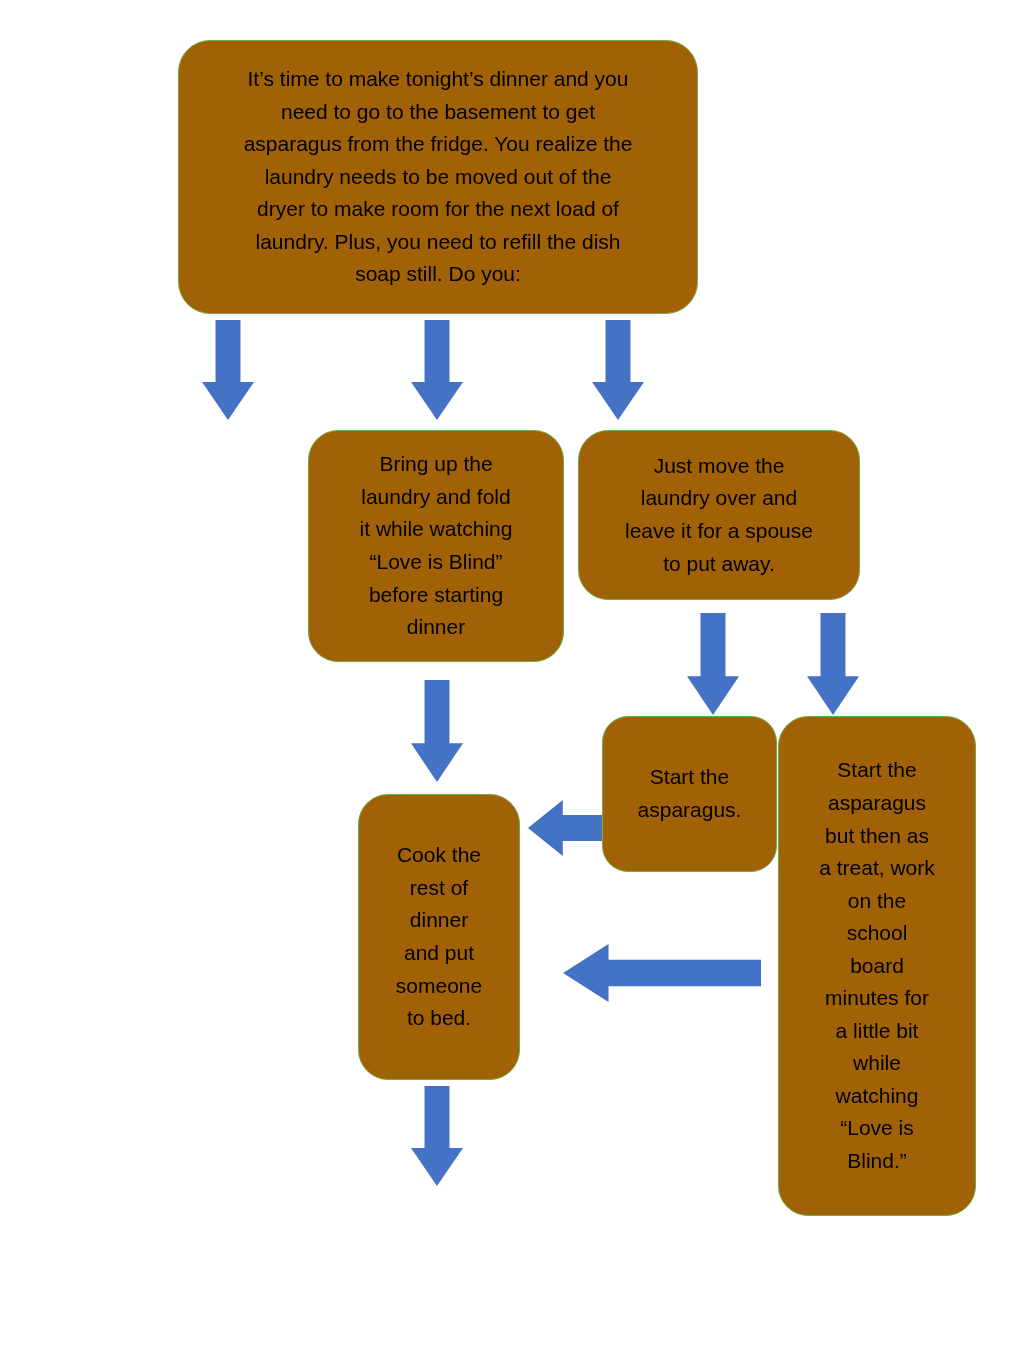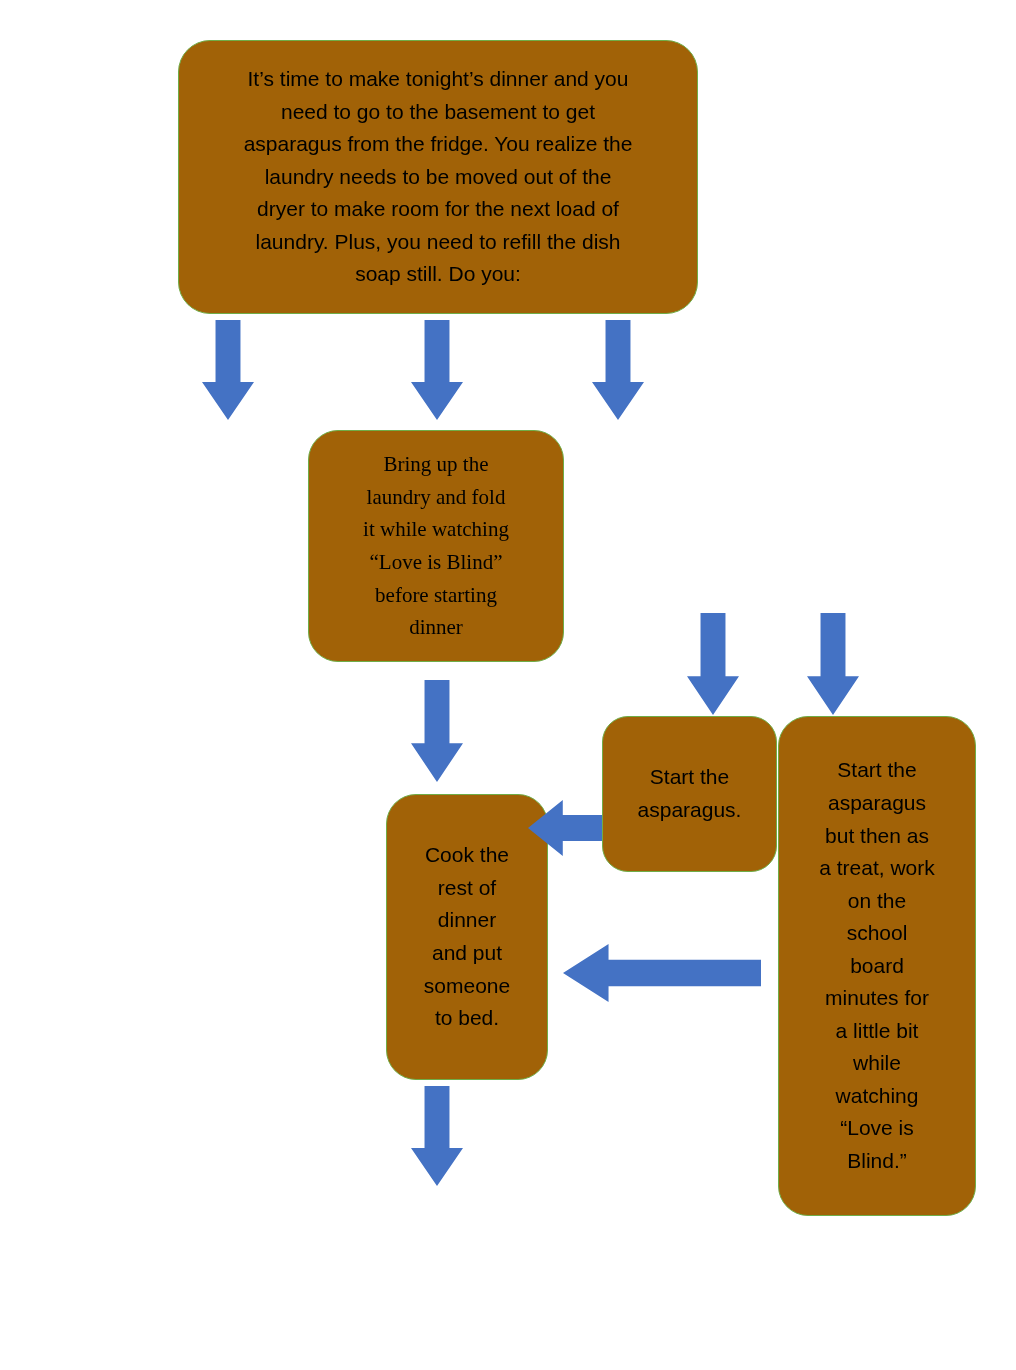--- a/index.html
+++ b/index.html
@@ -44,25 +44,25 @@
     clip-path: polygon(0 50%, 47% 0, 47% 27%, 100% 27%, 100% 73%, 47% 73%, 47% 100%);
   }
   
   .arrow-left-long {
     clip-path: polygon(0 50%, 23% 0, 23% 27%, 100% 27%, 100% 73%, 23% 73%, 23% 100%);
   }
 
   
   #node-intro            { left: 178px; top: 40px;  width: 520px; height: 274px; border-radius: 32px; padding: 16px 26px; }
   #node-get-asparagus    { left: 38px;  top: 432px; width: 250px; height: 168px; }
-  #node-fold-laundry     { left: 308px; top: 430px; width: 256px; height: 232px; font-family: Liberation Serif, serif; }
+  #node-fold-laundry     { left: 308px; top: 430px; width: 256px; height: 232px; }
   #node-move-laundry     { left: 578px; top: 430px; width: 282px; height: 170px; }
   #node-start-asparagus  { left: 602px; top: 716px; width: 175px; height: 156px; border-radius: 26px; }
   #node-start-treat      { left: 778px; top: 716px; width: 198px; height: 500px; }
-  #node-cook-rest        { left: 358px; top: 794px; width: 162px; height: 286px; margin-left: 28px; }
+  #node-cook-rest        { left: 358px; top: 794px; width: 162px; height: 286px; }
   #node-forget-soap      { left: 352px; top: 1190px; width: 167px; height: 154px; border-radius: 26px; }
 
   
   #arrow-intro-to-get-asparagus { left: 202px; top: 320px; width: 52px; height: 100px; }
   #arrow-intro-to-fold-laundry  { left: 411px; top: 320px; width: 52px; height: 100px; }
   #arrow-intro-to-move-laundry  { left: 592px; top: 320px; width: 52px; height: 100px; }
   #arrow-fold-to-cook           { left: 411px; top: 680px; width: 52px; height: 102px; }
   #arrow-move-to-start          { left: 687px; top: 613px; width: 52px; height: 102px; }
   #arrow-move-to-treat          { left: 807px; top: 613px; width: 52px; height: 102px; }
   #arrow-start-to-cook          { left: 528px; top: 800px; width: 74px; height: 56px; }
@@ -83,20 +83,24 @@
 soap still. Do you:</div>
 
 
   <div class="node" id="node-fold-laundry">Bring up the
 laundry and fold
 it while watching
 “Love is Blind”
 before starting
 dinner</div>
 
+  <div class="node" id="node-move-laundry">Just move the
+laundry over and
+leave it for a spouse
+to put away.</div>
 
   <div class="node" id="node-start-asparagus">Start the
 asparagus.</div>
 
   <div class="node" id="node-start-treat">Start the
 asparagus
 but then as
 a treat, work
 on the
 school

